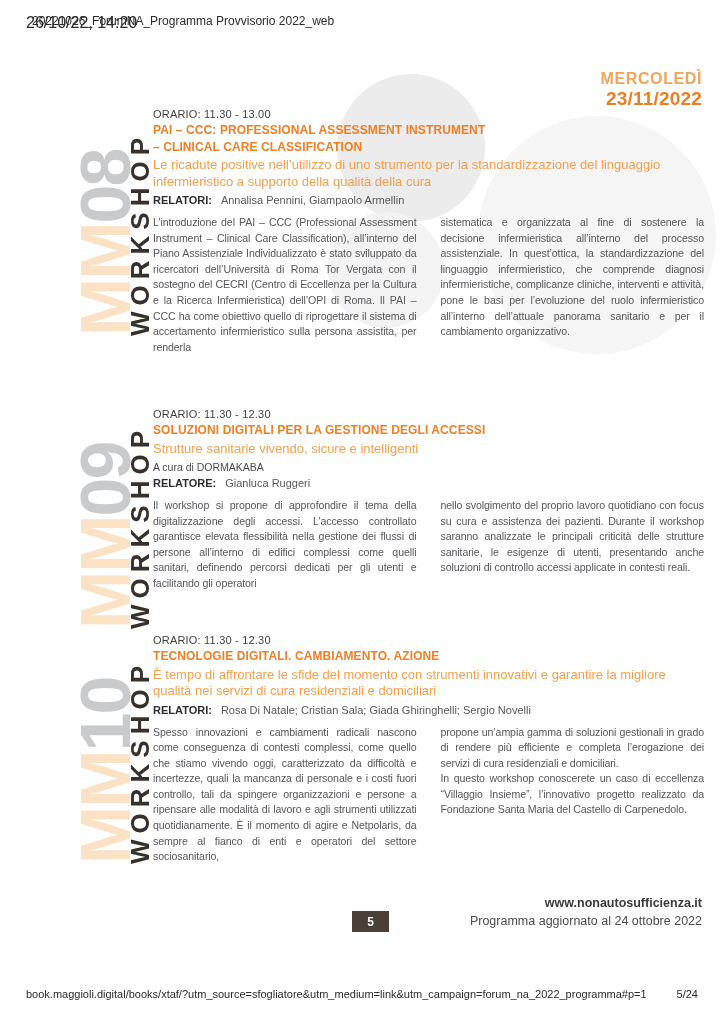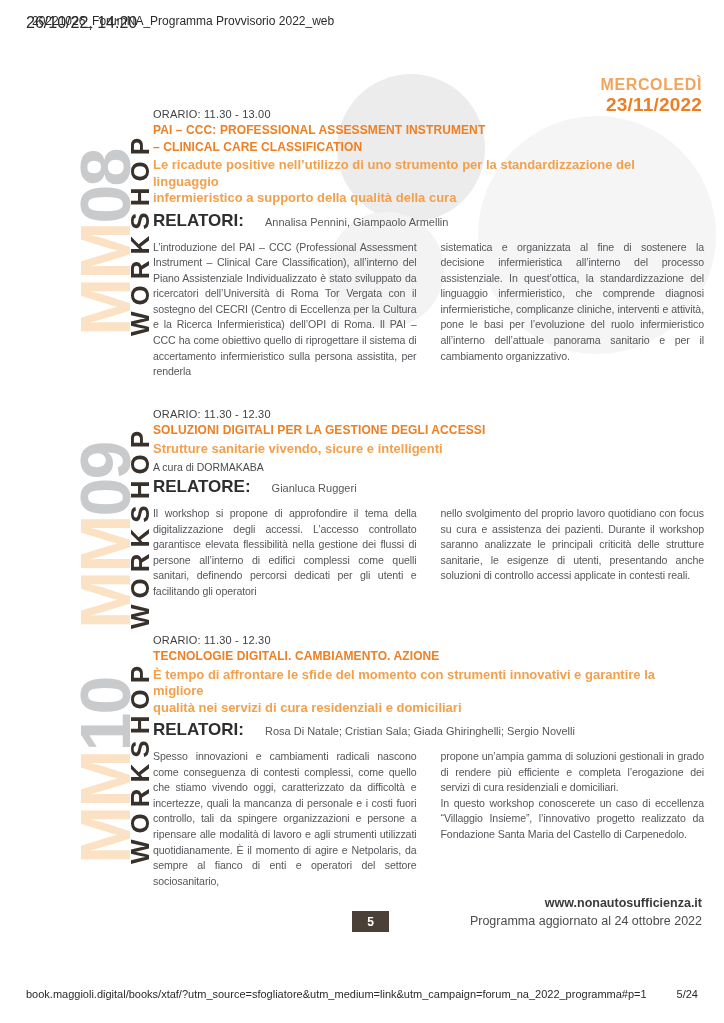--- a/index.html
+++ b/index.html
@@ -15,21 +15,21 @@
   .chrome-url{position:absolute;top:988px;left:26px;font-size:11px;color:#2b2b2b;}
   .chrome-page{position:absolute;top:988px;right:26px;font-size:11px;color:#2b2b2b;}
 
   
   .circle{position:absolute;border-radius:50%;z-index:0;}
   .c1{left:337px;top:74px;width:148px;height:148px;background:#ececed;}
   .c2{left:478px;top:116px;width:238px;height:238px;background:#f5f5f6;}
   .c3{left:328px;top:212px;width:116px;height:116px;background:#f3f3f4;}
 
   
-  .dayblock{position:absolute;top:76px;right:22px;text-align:right;z-index:2;}
+  .dayblock{position:absolute;top:70px;right:22px;text-align:right;z-index:2;}
   .daylabel{font-size:16px;font-weight:700;color:#f1a45c;letter-spacing:0.6px;line-height:18px;}
   .datelabel{font-size:19px;font-weight:800;color:#ee7e22;letter-spacing:0.2px;line-height:21px;}
 
   
   .section{position:absolute;left:80px;width:624px;z-index:1;}
   #s0{top:88px;height:272px;}
   #s1{top:381px;height:252px;}
   #s2{top:616px;height:268px;}
 
   .vcode{
@@ -47,25 +47,25 @@
     color:#37302b;user-select:none;
   }
 
   .content{position:absolute;left:73px;top:0;width:551px;}
   #s0 .content{padding-top:20px;}
   #s1 .content{padding-top:27px;}
   #s2 .content{padding-top:18px;}
 
   .orario{font-size:11px;color:#414143;margin:0 0 2px;letter-spacing:0.2px;}
   .wtitle{font-size:12px;font-weight:700;color:#ee7f23;line-height:16.5px;margin:1px 0 2px;white-space:pre-line;letter-spacing:0.1px;}
-  .wsub{font-size:13px;color:#f2a04c;line-height:16.5px;margin:0 0 4px;white-space:pre-line;font-weight:bold;}
+  .wsub{font-size:13px;color:#f2a04c;line-height:16.5px;margin:0 0 4px;white-space:pre-line;}
   .curator{font-size:10.5px;color:#4b4b4d;margin:0 0 4px;}
   .speakers{font-size:11px;color:#58585a;margin:0 0 9px;}
-  .speakers .lbl{font-weight:700;color:#2e2e30;font-size:17px;}
-  .speakers .names{margin-left:21px;text-align:right;}
+  .speakers .lbl{font-weight:700;color:#2e2e30;font-size:11px;}
+  .speakers .names{margin-left:9px;text-align:right;}
   .cols{display:flex;gap:24px;}
   .col{flex:1;font-size:10.6px;line-height:15.6px;color:#56575b;text-align:justify;white-space:pre-line;letter-spacing:-0.1px;}
 
   
   .site{position:absolute;top:896px;right:22px;font-size:12.5px;font-weight:700;color:#3b3b3d;z-index:2;}
   .updated{position:absolute;top:914px;right:22px;font-size:12.5px;color:#4c4c4e;z-index:2;}
   .pagebox{
     position:absolute;top:911px;left:352px;width:37px;height:21px;
     background:#4a4037;color:#ffffff;font-size:12px;font-weight:700;
     display:flex;align-items:center;justify-content:center;z-index:2;

